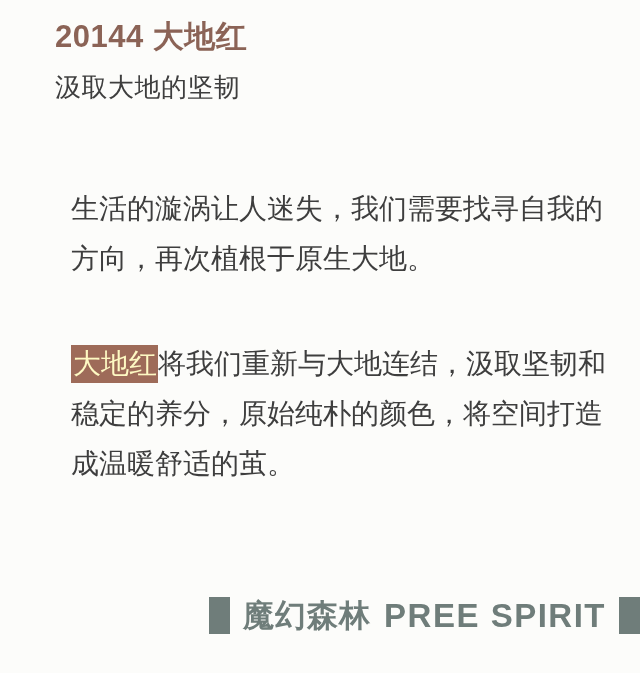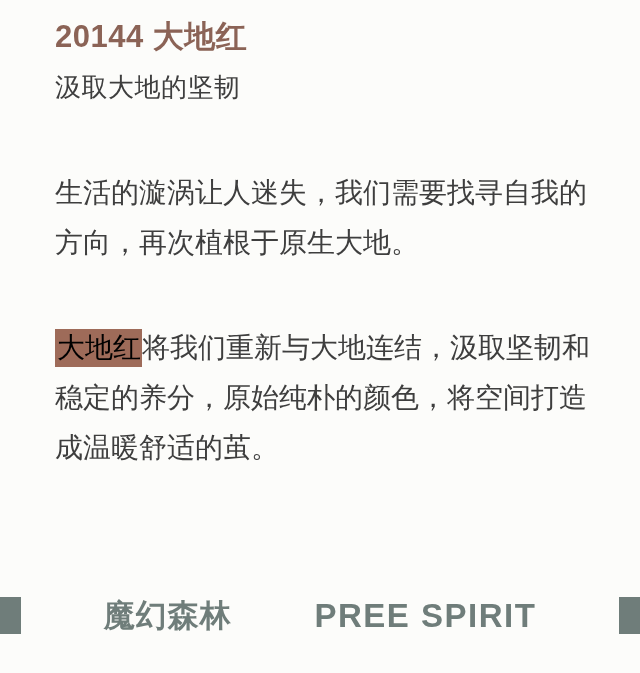--- a/index.html
+++ b/index.html
@@ -35,43 +35,43 @@
     line-height: 1.2;
     font-weight: 400;
     color: #3e3e3e;
     letter-spacing: 0.5px;
     text-align: center;
   }
   .para {
     position: absolute;
     left: 55px;
     width: 545px;
-    margin: 0;
+    margin: 16px;
     font-size: 28px;
     line-height: 50px;
     font-weight: 400;
     color: #3e3e3e;
     white-space: pre-line;
     letter-spacing: 0;
   }
   .para-intro  { top: 168px; }
   .para-detail { top: 323px; }
   .hl {
     background: #9e6b59;
-    color: #000000;
+    color: #fef9c3;
     padding: 3px 1px 4px 2px;
   }
   .footer {
     position: absolute;
     left: 0;
     top: 597px;
     width: 640px;
     display: flex;
     align-items: center;
-    justify-content: space-between;
+    justify-content: flex-end;
     gap: 13px;
     color: #6f7d7a;
   }
   .bar {
     width: 21px;
     height: 37px;
     background: #6f7d7a;
     flex: 0 0 auto;
   }
   .brand-cn {

